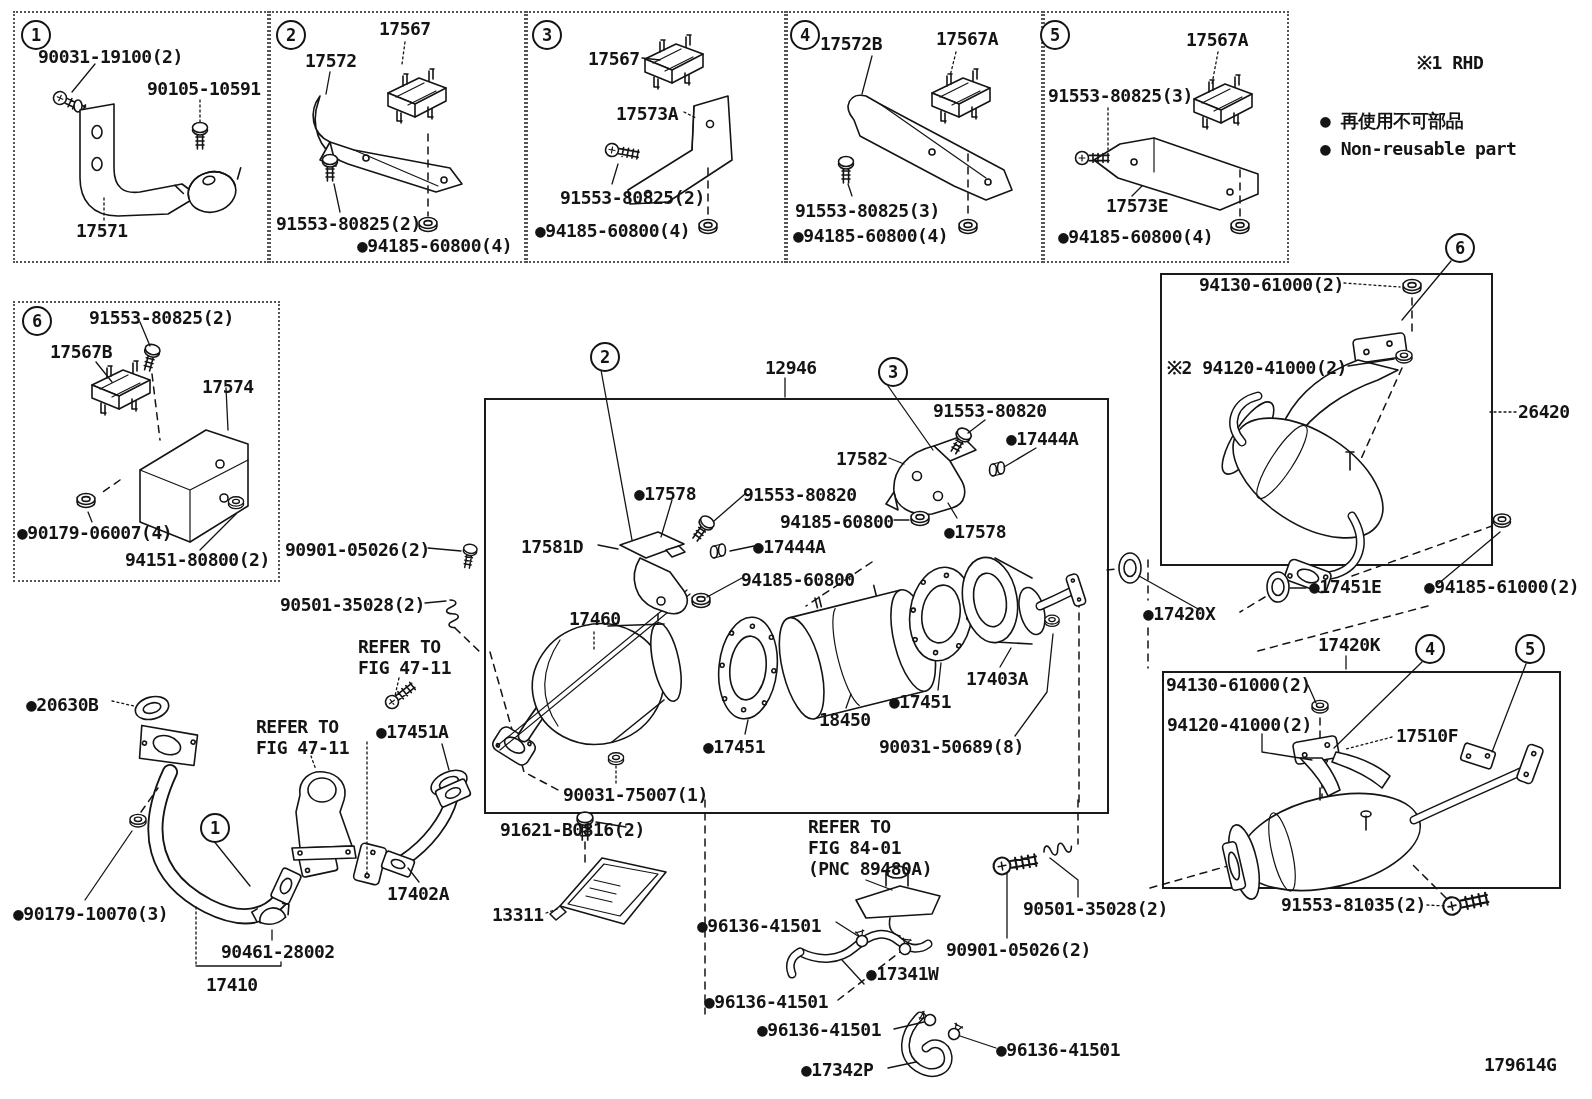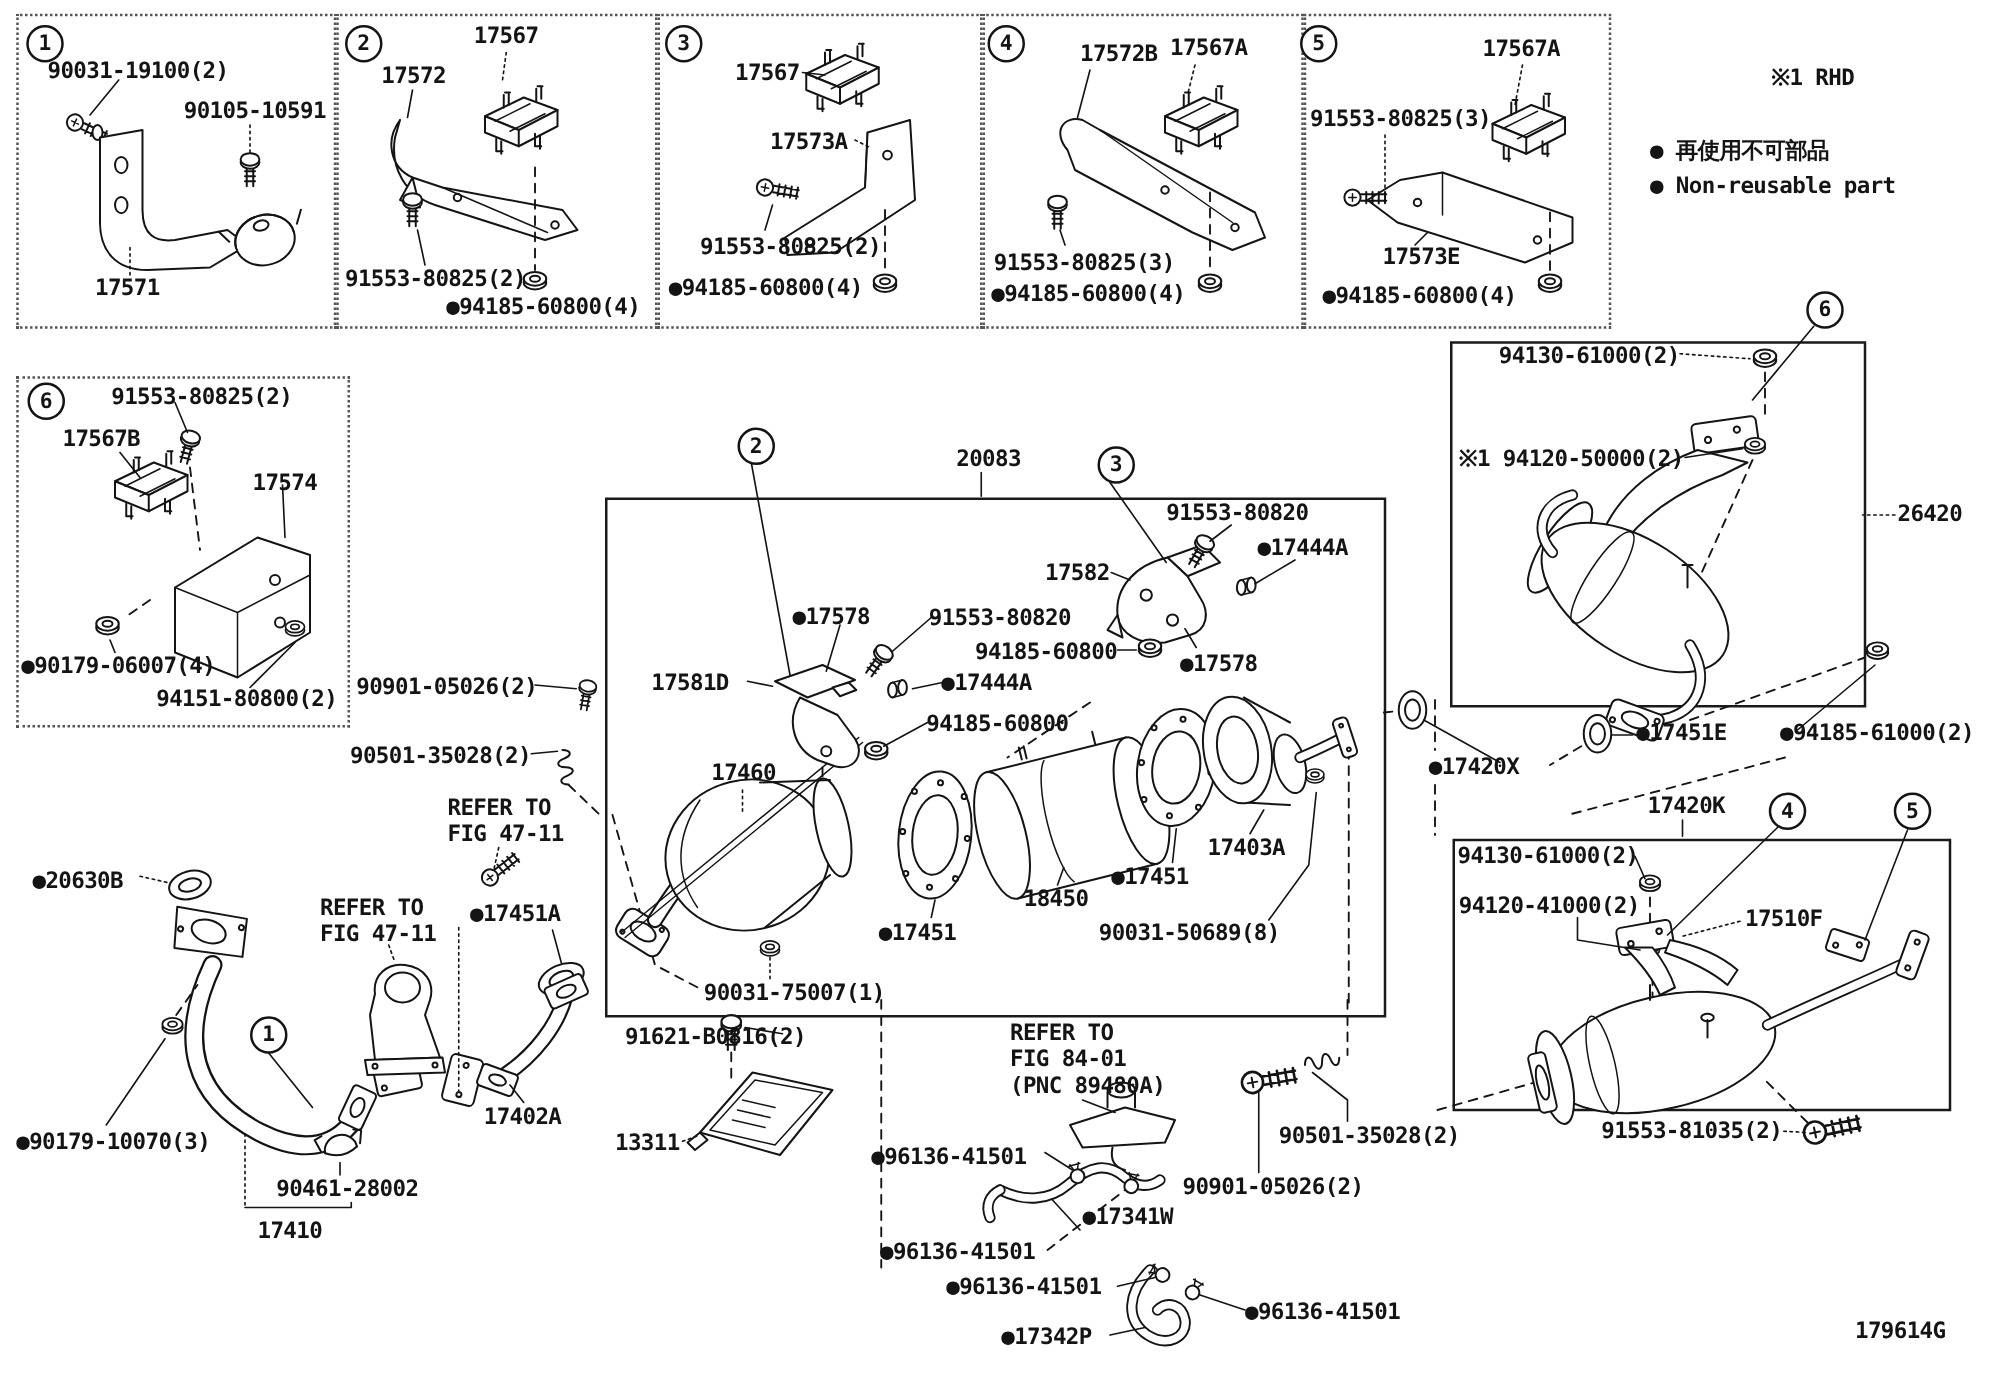--- a/index.html
+++ b/index.html
@@ -460,37 +460,37 @@
   <div class="lbl" style="left:147px;top:78px">90105-10591</div>
   <div class="lbl" style="left:76px;top:220px">17571</div>
   <div class="lbl" style="left:379px;top:18px">17567</div>
   <div class="lbl" style="left:305px;top:50px">17572</div>
   <div class="lbl" style="left:276px;top:213px">91553-80825(2)</div>
   <div class="lbl" style="left:357px;top:235px">●94185-60800(4)</div>
   <div class="lbl" style="left:588px;top:48px">17567</div>
   <div class="lbl" style="left:616px;top:103px">17573A</div>
   <div class="lbl" style="left:560px;top:187px">91553-80825(2)</div>
   <div class="lbl" style="left:535px;top:220px">●94185-60800(4)</div>
-  <div class="lbl" style="left:864px;top:33px">17572B</div>
+  <div class="lbl" style="left:820px;top:33px">17572B</div>
   <div class="lbl" style="left:936px;top:28px">17567A</div>
   <div class="lbl" style="left:795px;top:200px">91553-80825(3)</div>
   <div class="lbl" style="left:793px;top:225px">●94185-60800(4)</div>
   <div class="lbl" style="left:1186px;top:29px">17567A</div>
   <div class="lbl" style="left:1048px;top:85px">91553-80825(3)</div>
   <div class="lbl" style="left:1106px;top:195px">17573E</div>
   <div class="lbl" style="left:1058px;top:226px">●94185-60800(4)</div>
   <div class="lbl" style="left:1417px;top:52px">※1 RHD</div>
   <div class="lbl" style="left:1320px;top:110px">● 再使用不可部品</div>
   <div class="lbl" style="left:1320px;top:138px">● Non-reusable part</div>
   <div class="lbl" style="left:89px;top:307px">91553-80825(2)</div>
   <div class="lbl" style="left:50px;top:341px">17567B</div>
   <div class="lbl" style="left:202px;top:376px">17574</div>
   <div class="lbl" style="left:17px;top:522px">●90179-06007(4)</div>
   <div class="lbl" style="left:125px;top:549px">94151-80800(2)</div>
-  <div class="lbl" style="left:765px;top:357px">20083</div>
+  <div class="lbl" style="left:765px;top:357px">12946</div>
   <div class="lbl" style="left:836px;top:448px">17582</div>
   <div class="lbl" style="left:933px;top:400px">91553-80820</div>
   <div class="lbl" style="left:1006px;top:428px">●17444A</div>
   <div class="lbl" style="left:634px;top:483px">●17578</div>
   <div class="lbl" style="left:743px;top:484px">91553-80820</div>
   <div class="lbl" style="left:780px;top:511px">94185-60800</div>
   <div class="lbl" style="left:753px;top:536px">●17444A</div>
   <div class="lbl" style="left:521px;top:536px">17581D</div>
   <div class="lbl" style="left:741px;top:569px">94185-60800</div>
   <div class="lbl" style="left:569px;top:608px">17460</div>
@@ -519,21 +519,21 @@
   <div class="lbl" style="left:808px;top:816px">REFER TO
 FIG 84-01
 (PNC 89480A)</div>
   <div class="lbl" style="left:1023px;top:898px">90501-35028(2)</div>
   <div class="lbl" style="left:946px;top:939px">90901-05026(2)</div>
   <div class="lbl" style="left:866px;top:963px">●17341W</div>
   <div class="lbl" style="left:757px;top:1019px">●96136-41501</div>
   <div class="lbl" style="left:996px;top:1039px">●96136-41501</div>
   <div class="lbl" style="left:801px;top:1059px">●17342P</div>
   <div class="lbl" style="left:1199px;top:274px">94130-61000(2)</div>
-  <div class="lbl" style="left:1167px;top:357px">※1 94120-50000(2)</div>
+  <div class="lbl" style="left:1167px;top:357px">※2 94120-41000(2)</div>
   <div class="lbl" style="left:1518px;top:401px">26420</div>
   <div class="lbl" style="left:1309px;top:576px">●17451E</div>
   <div class="lbl" style="left:1424px;top:576px">●94185-61000(2)</div>
   <div class="lbl" style="left:1318px;top:634px">17420K</div>
   <div class="lbl" style="left:1166px;top:674px">94130-61000(2)</div>
   <div class="lbl" style="left:1167px;top:714px">94120-41000(2)</div>
   <div class="lbl" style="left:1396px;top:725px">17510F</div>
   <div class="lbl" style="left:1281px;top:894px">91553-81035(2)</div>
   <div class="lbl" style="left:1484px;top:1054px">179614G</div>
   <div class="lbl" style="left:1143px;top:603px">●17420X</div>

